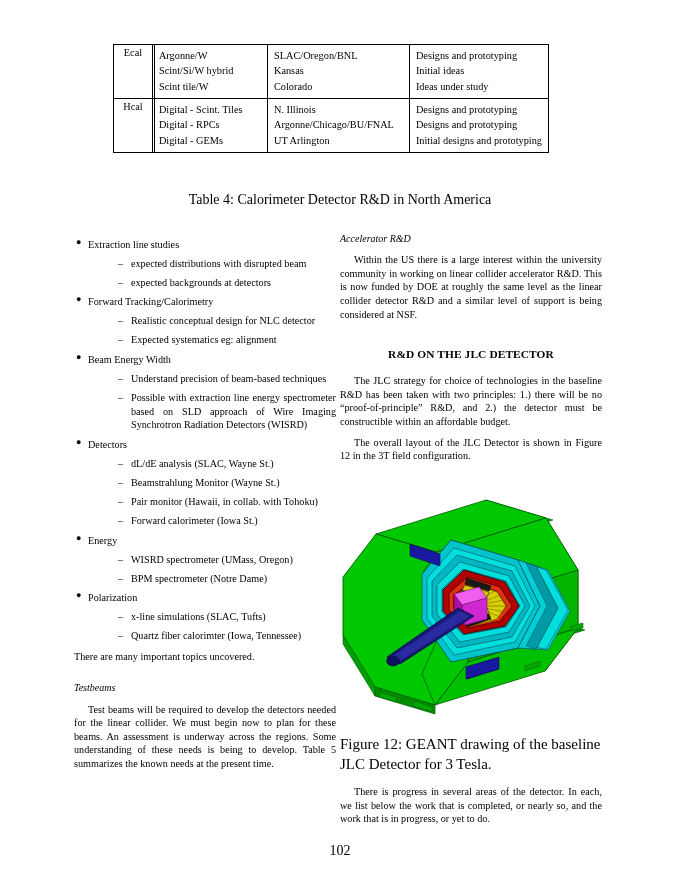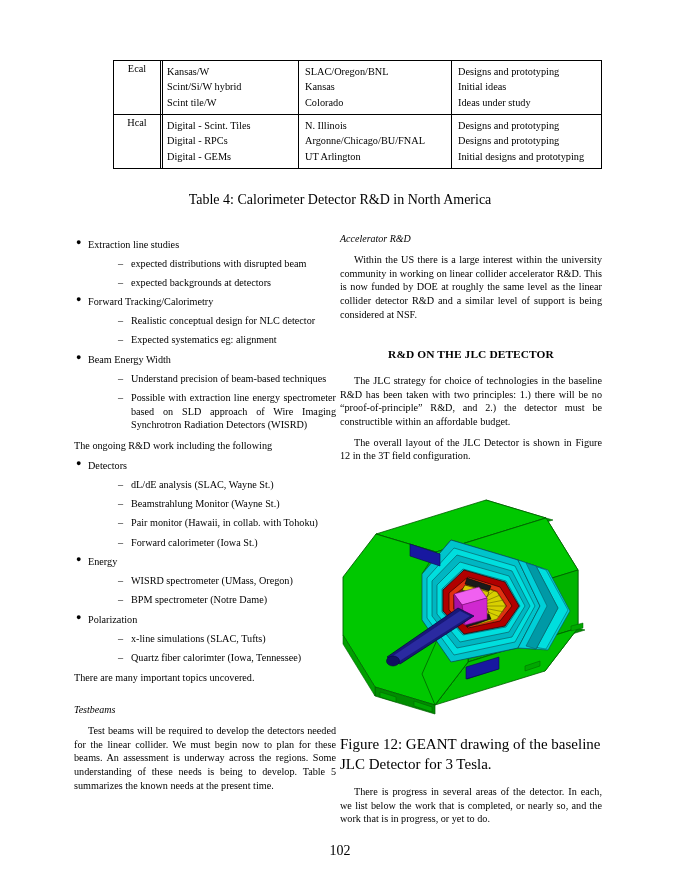--- a/index.html
+++ b/index.html
@@ -13,22 +13,22 @@
     position: relative;
     font-family: "Liberation Serif", "DejaVu Serif", serif;
     color: #000000;
     overflow: hidden;
   }
 
   
   #table-wrap {
     position: absolute;
     left: 113px;
-    top: 60px;
-    width: 489px;
+    top: 44px;
+    width: 436px;
     border-radius: 31px;
   }
   table.rd-table {
     border-collapse: collapse;
     width: 100%;
     font-size: 10.3px;
     line-height: 1.0;
   }
   table.rd-table td {
     padding: 3.3px 6px 3.3px 6px;
@@ -193,21 +193,21 @@
 </style>
 </head>
 <body>
 
 <div id="table-wrap">
   <table class="rd-table">
     <tbody>
       <tr>
         <td class="group-cell">Ecal</td>
         <td class="c2">
-          <span class="cellline">Kansas/W</span>
+          <span class="cellline">Argonne/W</span>
           <span class="cellline">Scint/Si/W hybrid</span>
           <span class="cellline">Scint tile/W</span>
         </td>
         <td class="c3">
           <span class="cellline">SLAC/Oregon/BNL</span>
           <span class="cellline">Kansas</span>
           <span class="cellline">Colorado</span>
         </td>
         <td class="c4">
           <span class="cellline">Designs and prototyping</span>
@@ -261,21 +261,20 @@
     <li>
       <span class="bullet">●</span>
       <span>Beam Energy Width</span>
       <ul class="b2">
         <li><span class="dash">–</span><span>Understand precision of beam-based techniques</span></li>
         <li class="just"><span class="dash">–</span><span>Possible with extraction line energy spectrometer based on SLD approach of Wire Imaging Synchrotron Radiation Detectors (WISRD)</span></li>
       </ul>
     </li>
   </ul>
 
-  <p class="noindent">The ongoing R&amp;D work including the following</p>
 
   <ul class="b1">
     <li>
       <span class="bullet">●</span>
       <span>Detectors</span>
       <ul class="b2">
         <li><span class="dash">–</span><span>dL/dE analysis (SLAC, Wayne St.)</span></li>
         <li><span class="dash">–</span><span>Beamstrahlung Monitor (Wayne St.)</span></li>
         <li><span class="dash">–</span><span>Pair monitor (Hawaii, in collab. with Tohoku)</span></li>
         <li><span class="dash">–</span><span>Forward calorimeter (Iowa St.)</span></li>

